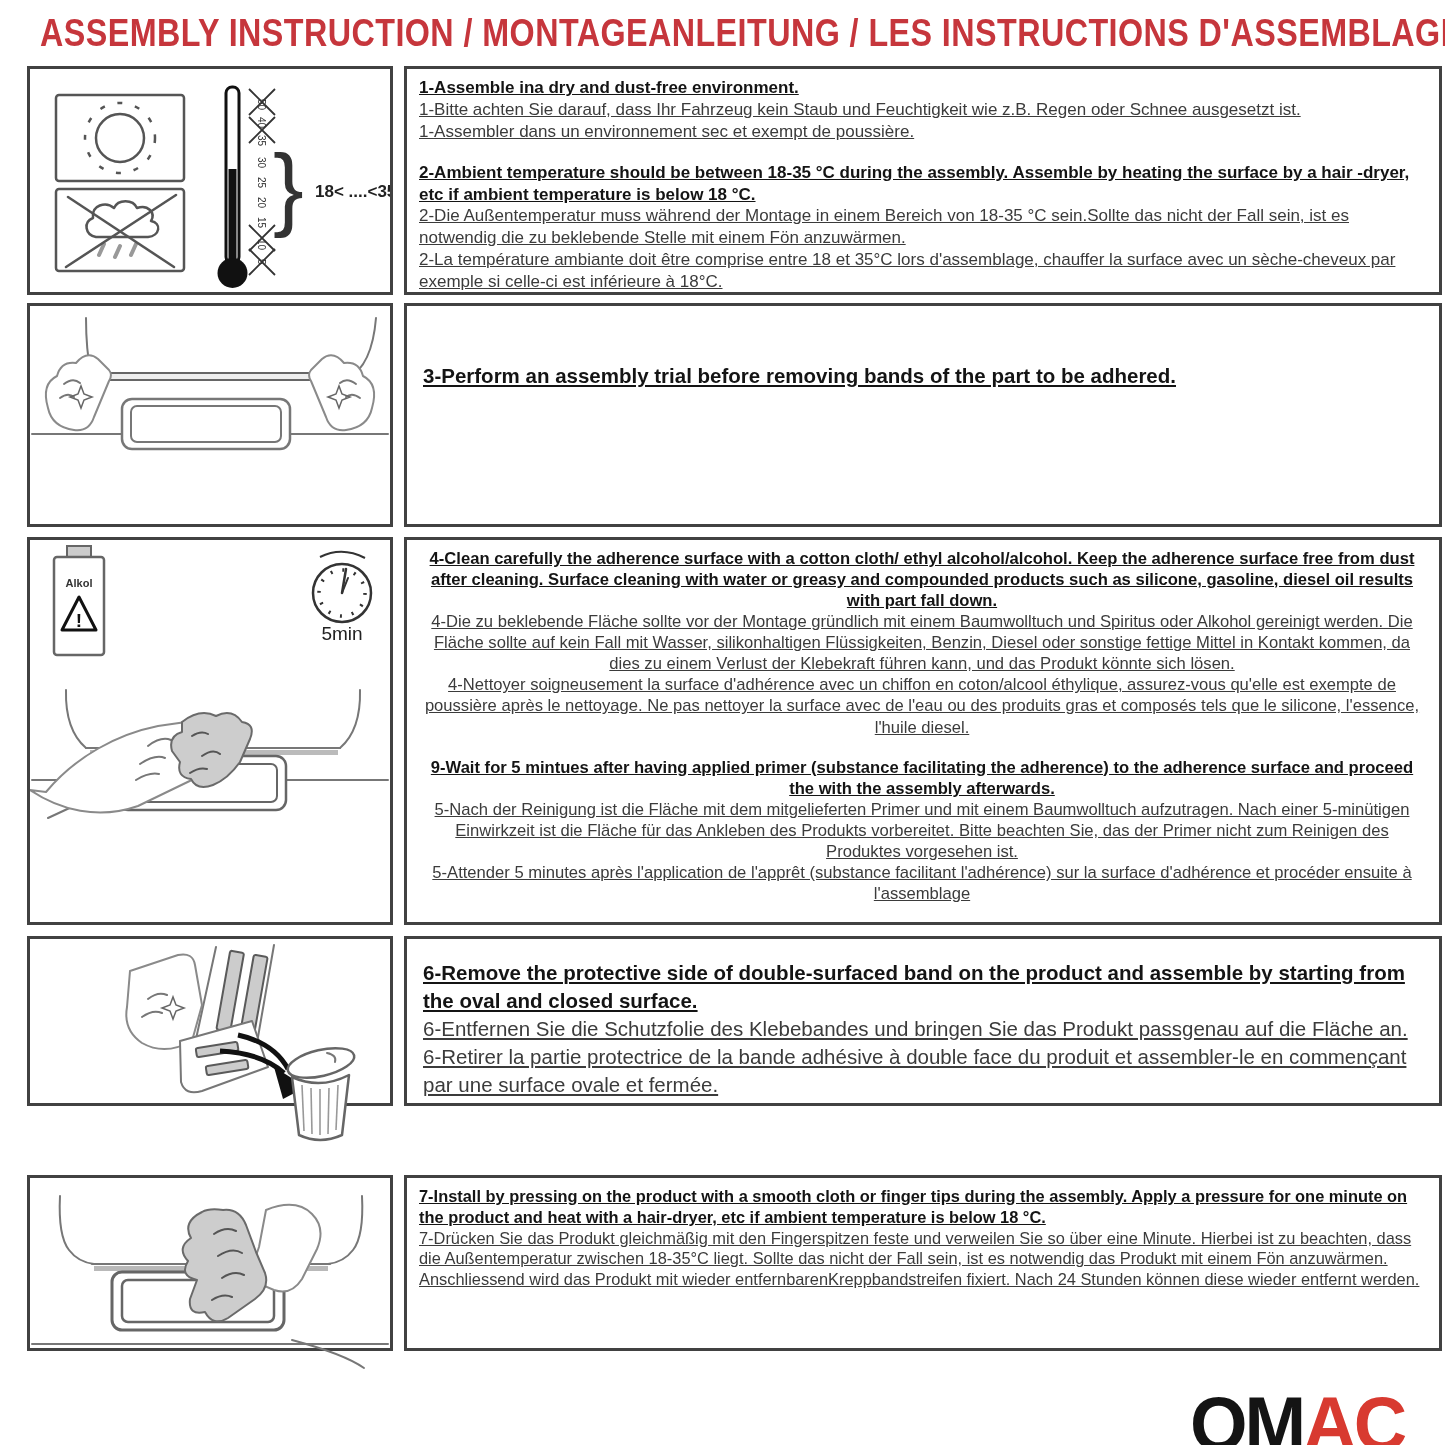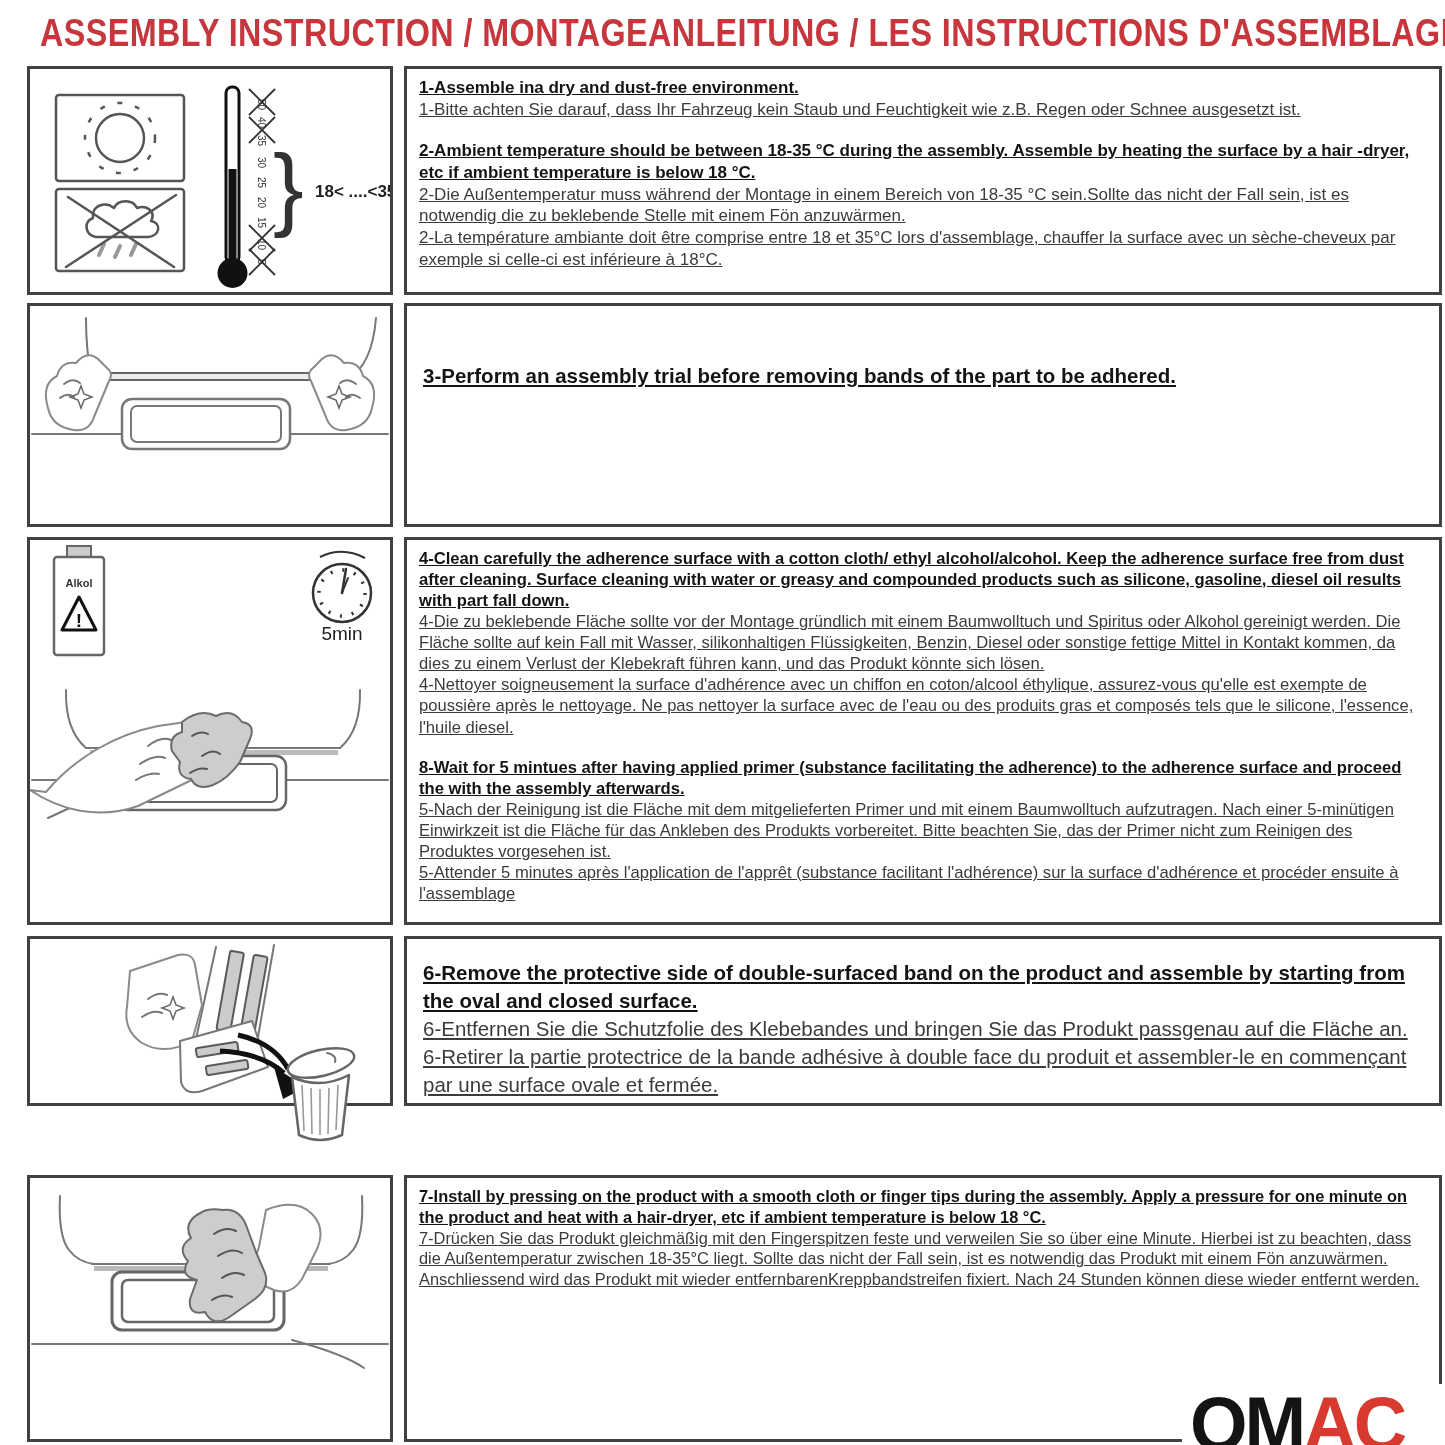--- a/index.html
+++ b/index.html
@@ -6,33 +6,33 @@
   .page{position:relative;width:1445px;height:1445px;background:#fff;overflow:hidden;
         font-family:"Liberation Sans",sans-serif;}
   .title{position:absolute;left:40px;top:12px;white-space:nowrap;
          font-size:38px;font-weight:800;letter-spacing:.5px;color:#c6363c;
          transform:scaleX(.85);transform-origin:0 50%;}
   .row{position:absolute;left:0;width:100%;}
   .row1{top:66px;height:229px;}
   .row2{top:303px;height:224px;}
   .row3{top:537px;height:388px;}
   .row4{top:936px;height:170px;}
-  .row5{top:1175px;height:267px;}
+  .row5{top:1175px;height:176px;}
   .img-box{position:absolute;left:27px;top:0;bottom:0;width:366px;
            border:3px solid #414141;background:#fff;box-sizing:border-box;}
   .text-box{position:absolute;left:404px;right:3px;top:0;bottom:0;
             border:3px solid #414141;background:#fff;box-sizing:border-box;
             padding:8px 14px 6px 12px;overflow:hidden;}
   .text-box p{margin:0;color:#3b3b3b;font-weight:400;text-decoration:underline;}
   .text-box p.b{color:#141414;font-weight:700;}
   .text-box p.gap{margin-top:1.15em;}
   .s1 .text-box p{font-size:17px;line-height:1.28;}
   .s2 .text-box{padding-top:56px;padding-left:16px;}
   .s2 .text-box p{font-size:20.5px;line-height:1.38;}
-  .s3 .text-box p{font-size:16.6px;line-height:1.27;}
+  .s3 .text-box p{font-size:16.6px;line-height:1.27;text-align:center;}
   .s4 .text-box{padding-top:20px;padding-left:16px;}
   .s4 .text-box p{font-size:20.5px;line-height:1.36;}
   .s5 .text-box p{font-size:16.4px;line-height:1.27;}
   svg{display:block;}
   .ln{fill:none;stroke:#555;stroke-width:2.5;stroke-linecap:round;stroke-linejoin:round;}
   .ln2{fill:none;stroke:#777;stroke-width:2;stroke-linecap:round;stroke-linejoin:round;}
   .hand{fill:#fff;stroke:#8a8a8a;stroke-width:2;stroke-linejoin:round;}
   .cloth{fill:#cdcdcd;stroke:#6a6a6a;stroke-width:2;stroke-linejoin:round;}
   .strip{fill:#ccc;stroke:#5a5a5a;stroke-width:2;}
   .logo{position:absolute;left:1182px;top:1356px;width:263px;height:80px;background:#fff;
@@ -89,20 +89,21 @@
             <path d="M219,180 L245,206 M245,180 L219,206"></path>
           </g>
           <text x="243" y="150" font-size="92" fill="#333">}</text>
           <text x="285" y="128" font-size="17" font-weight="bold" fill="#222">18&lt; ....&lt;35 C</text>
         </g>
       </svg>
     </div>
     <div class="text-box">
       <p class="b">1-Assemble ina dry and dust-free environment.</p>
       <p>1-Bitte achten Sie darauf, dass Ihr Fahrzeug kein Staub und Feuchtigkeit wie z.B. Regen oder Schnee ausgesetzt ist.</p>
+      <p>1-Assembler dans un environnement sec et exempt de poussière.</p>
       <p class="b gap">2-Ambient temperature should be between 18-35 °C  during the assembly. Assemble by heating the surface by a hair -dryer, etc if ambient temperature is below 18 °C.</p>
       <p>2-Die Außentemperatur muss während der Montage in einem Bereich von 18-35 °C  sein.Sollte das nicht der Fall sein, ist es notwendig die zu beklebende Stelle mit einem Fön anzuwärmen.</p>
       <p>2-La température ambiante doit être comprise entre 18 et 35°C lors d'assemblage, chauffer la surface avec un sèche-cheveux par exemple si celle-ci est inférieure à 18°C.</p>
     </div>
   </div>
 
   <div class="row row2 s2">
     <div class="img-box">
       <svg width="360" height="218" viewBox="0 0 360 218">
         <line x1="2" y1="128" x2="358" y2="128" class="ln2"></line>
@@ -161,21 +162,21 @@
           <path class="ln2" d="M118,206 q13,-10 23,-6 M110,224 q15,-10 25,-6 M106,240 q13,-8 23,-6"></path>
           <path class="cloth" d="M152,182 q18,-14 34,-6 q16,-8 26,6 q14,2 8,17 l-10,23 q-12,17 -27,23 q-16,6 -22,-6 q-15,-2 -11,-17 l-8,-11 q-4,-15 10,-19 z"></path>
           <path d="M162,196 q9,-6 16,-2 M172,216 q11,-8 18,-2 M160,233 q9,-6 17,-4" fill="none" stroke="#555" stroke-width="2" stroke-linecap="round"></path>
         </g>
       </svg>
     </div>
     <div class="text-box">
       <p class="b">4-Clean carefully the adherence surface with a cotton cloth/ ethyl alcohol/alcohol. Keep the adherence surface free from dust after cleaning. Surface cleaning with water or greasy and compounded products such as silicone, gasoline, diesel oil results with part fall down.</p>
       <p>4-Die zu beklebende Fläche sollte vor der Montage gründlich mit einem Baumwolltuch und Spiritus oder Alkohol gereinigt werden. Die Fläche sollte auf kein Fall mit Wasser, silikonhaltigen Flüssigkeiten, Benzin, Diesel oder sonstige fettige Mittel in Kontakt kommen, da dies zu einem Verlust der Klebekraft führen kann, und das Produkt könnte sich lösen.</p>
       <p>4-Nettoyer soigneusement la surface d'adhérence avec un chiffon en coton/alcool éthylique, assurez-vous qu'elle est exempte de poussière après le nettoyage. Ne pas nettoyer la surface avec de l'eau ou des produits gras et composés tels que le silicone, l'essence, l'huile diesel.</p>
-      <p class="b gap">8-Wait for 5 mintues after having applied primer (substance facilitating the adherence) to the adherence surface and proceed the with the assembly afterwards.</p>
+      <p class="b gap">9-Wait for 5 mintues after having applied primer (substance facilitating the adherence) to the adherence surface and proceed the with the assembly afterwards.</p>
       <p>5-Nach der Reinigung ist die Fläche mit dem mitgelieferten Primer und mit einem Baumwolltuch aufzutragen. Nach einer 5-minütigen Einwirkzeit ist die Fläche für das Ankleben des Produkts vorbereitet. Bitte beachten Sie, das der Primer nicht zum Reinigen des Produktes vorgesehen ist.</p>
       <p>5-Attender 5 minutes après l'application de l'apprêt (substance facilitant l'adhérence) sur la surface d'adhérence et procéder ensuite à l'assemblage</p>
     </div>
   </div>
 
   <div class="row row4 s4">
     <div class="img-box">
       <svg width="360" height="219" viewBox="0 0 360 219">
         <line x1="186" y1="8" x2="166" y2="100" class="ln2"></line>
         <line x1="244" y1="6" x2="228" y2="98" class="ln2"></line>

